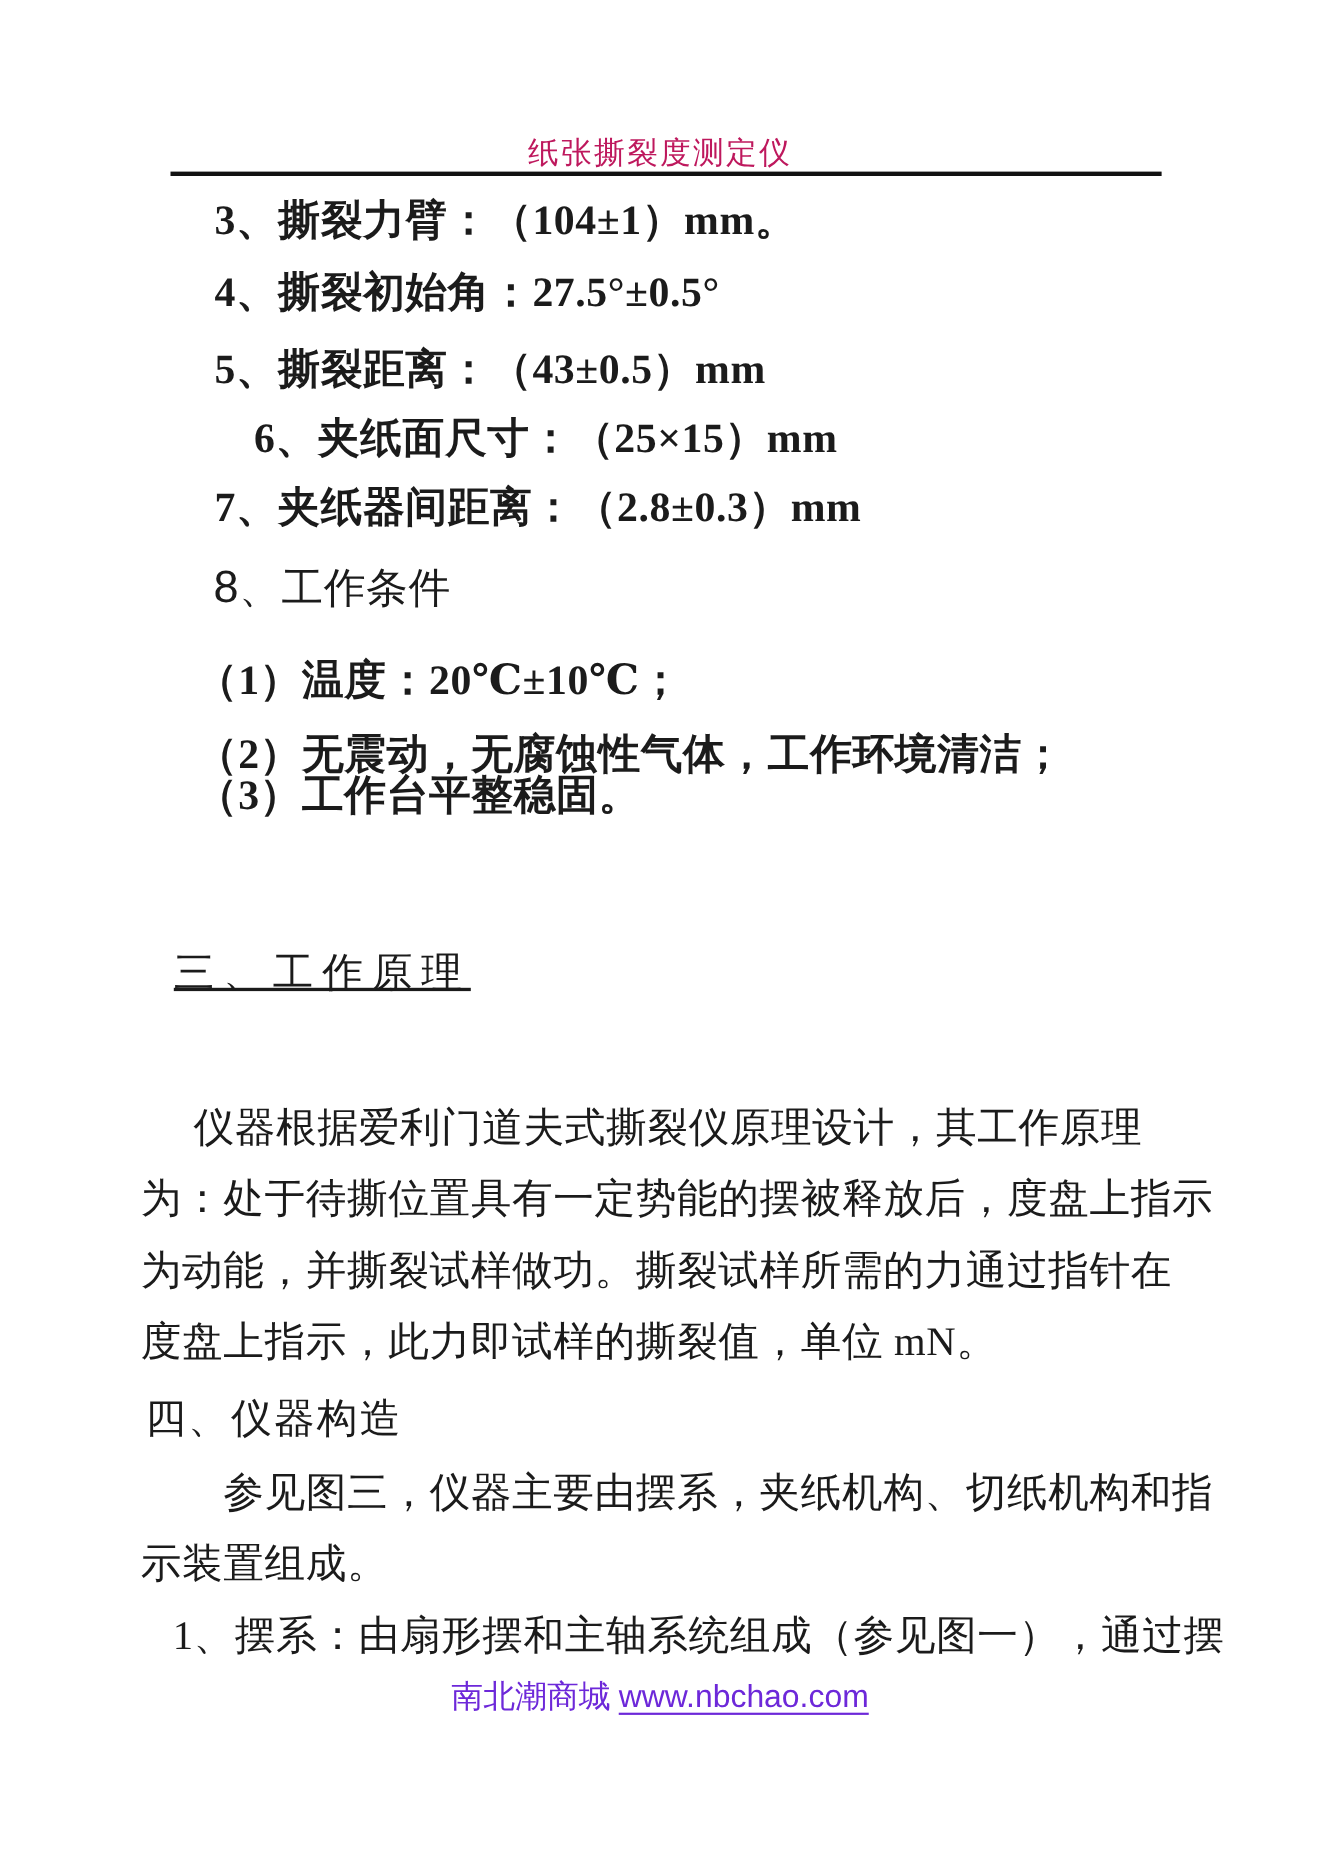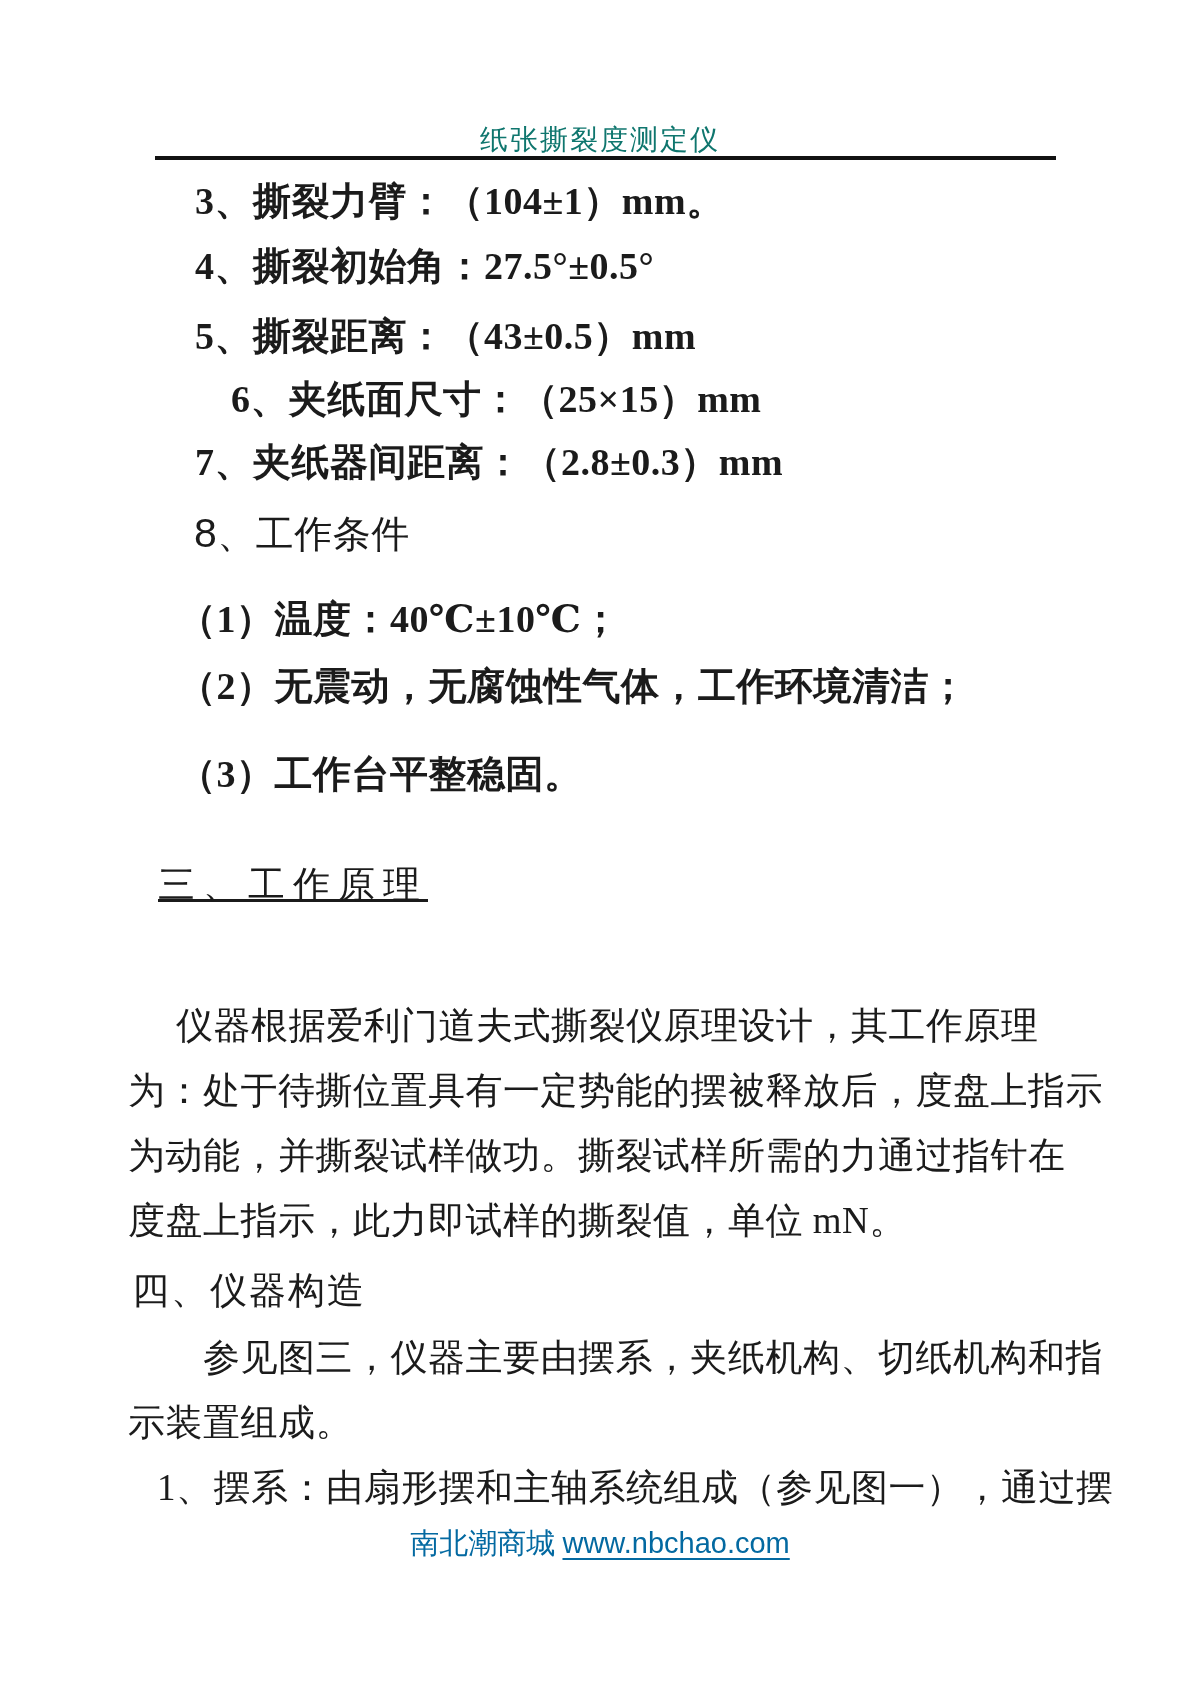--- a/index.html
+++ b/index.html
@@ -19,21 +19,21 @@
     line-height: 46px;
     letter-spacing: 0.5px;
   }
   .doc-header {
     position: absolute;
     top: 123px; left: 0; right: 0;
     text-align: center;
     font-size: 28px;
     line-height: 34px;
     letter-spacing: 2px;
-    color: #0f766e;
+    color: #be185d;
   }
   .header-rule {
     position: absolute;
     top: 156px; left: 155px;
     width: 901px; height: 4px;
     background: #121212;
   }
   .spec { font-size: 38px; letter-spacing: 0.5px; font-weight: bold; }
   .wc-heading { font-size: 38px; }
   .wc-num {
@@ -42,21 +42,21 @@
   }
   .sec3 { letter-spacing: 8px; font-size: 37px; }
   .sec4 { letter-spacing: 2px; font-size: 37px; }
   .para { font-size: 37px; }
   .doc-footer {
     position: absolute;
     top: 1524px; left: 0; right: 0;
     text-align: center;
     font-size: 29px;
     line-height: 38px;
-    color: #0369a1;
+    color: #6d28d9;
     white-space: nowrap;
   }
   .footer-url {
     font-family: "Liberation Sans", "DejaVu Sans", sans-serif;
     text-decoration: underline;
     text-underline-offset: 5px;
     text-decoration-thickness: 2px;
   }
 </style>
 </head>
@@ -70,23 +70,23 @@
   <div class="line spec" style="top:178px; left:195px;">3、撕裂力臂：（104±1）mm。</div>
   <div class="line spec" style="top:243px; left:195px;">4、撕裂初始角：27.5°±0.5°</div>
   <div class="line spec" style="top:313px; left:195px;">5、撕裂距离：（43±0.5）mm</div>
   <div class="line spec" style="top:376px; left:195px;margin-left:36px;">6、夹纸面尺寸：（25×15）mm</div>
   <div class="line spec" style="top:439px; left:195px;">7、夹纸器间距离：（2.8±0.3）mm</div>
 
   <div class="line wc-heading" style="top:510px; left:194px;">
     <span class="wc-num">8</span><span>、工作条件</span>
   </div>
 
-  <div class="line spec" style="top:596px; left:178px;">（1）温度：40℃±10℃；</div>
+  <div class="line spec" style="top:596px; left:178px;">（1）温度：20℃±10℃；</div>
   <div class="line spec" style="top:663px; left:178px;">（2）无震动，无腐蚀性气体，工作环境清洁；</div>
-  <div class="line spec" style="top:751px; left:178px;">（3）工作台平整稳固。</div>
+  <div class="line spec" style="top:700px; left:178px;">（3）工作台平整稳固。</div>
 
   <div class="line sec3" style="top:862px; left:158px;text-decoration:underline;">三、工作原理</div>
 
   <div class="line para" style="top:1003px; left:176px;">仪器根据爱利门道夫式撕裂仪原理设计，其工作原理</div>
   <div class="line para" style="top:1068px; left:128px;">为：处于待撕位置具有一定势能的摆被释放后，度盘上指示</div>
   <div class="line para" style="top:1133px; left:128px;">为动能，并撕裂试样做功。撕裂试样所需的力通过指针在</div>
   <div class="line para" style="top:1198px; left:128px;">度盘上指示，此力即试样的撕裂值，单位 mN。</div>
 
   <div class="line sec4" style="top:1268px; left:132px;">四、仪器构造</div>
 

